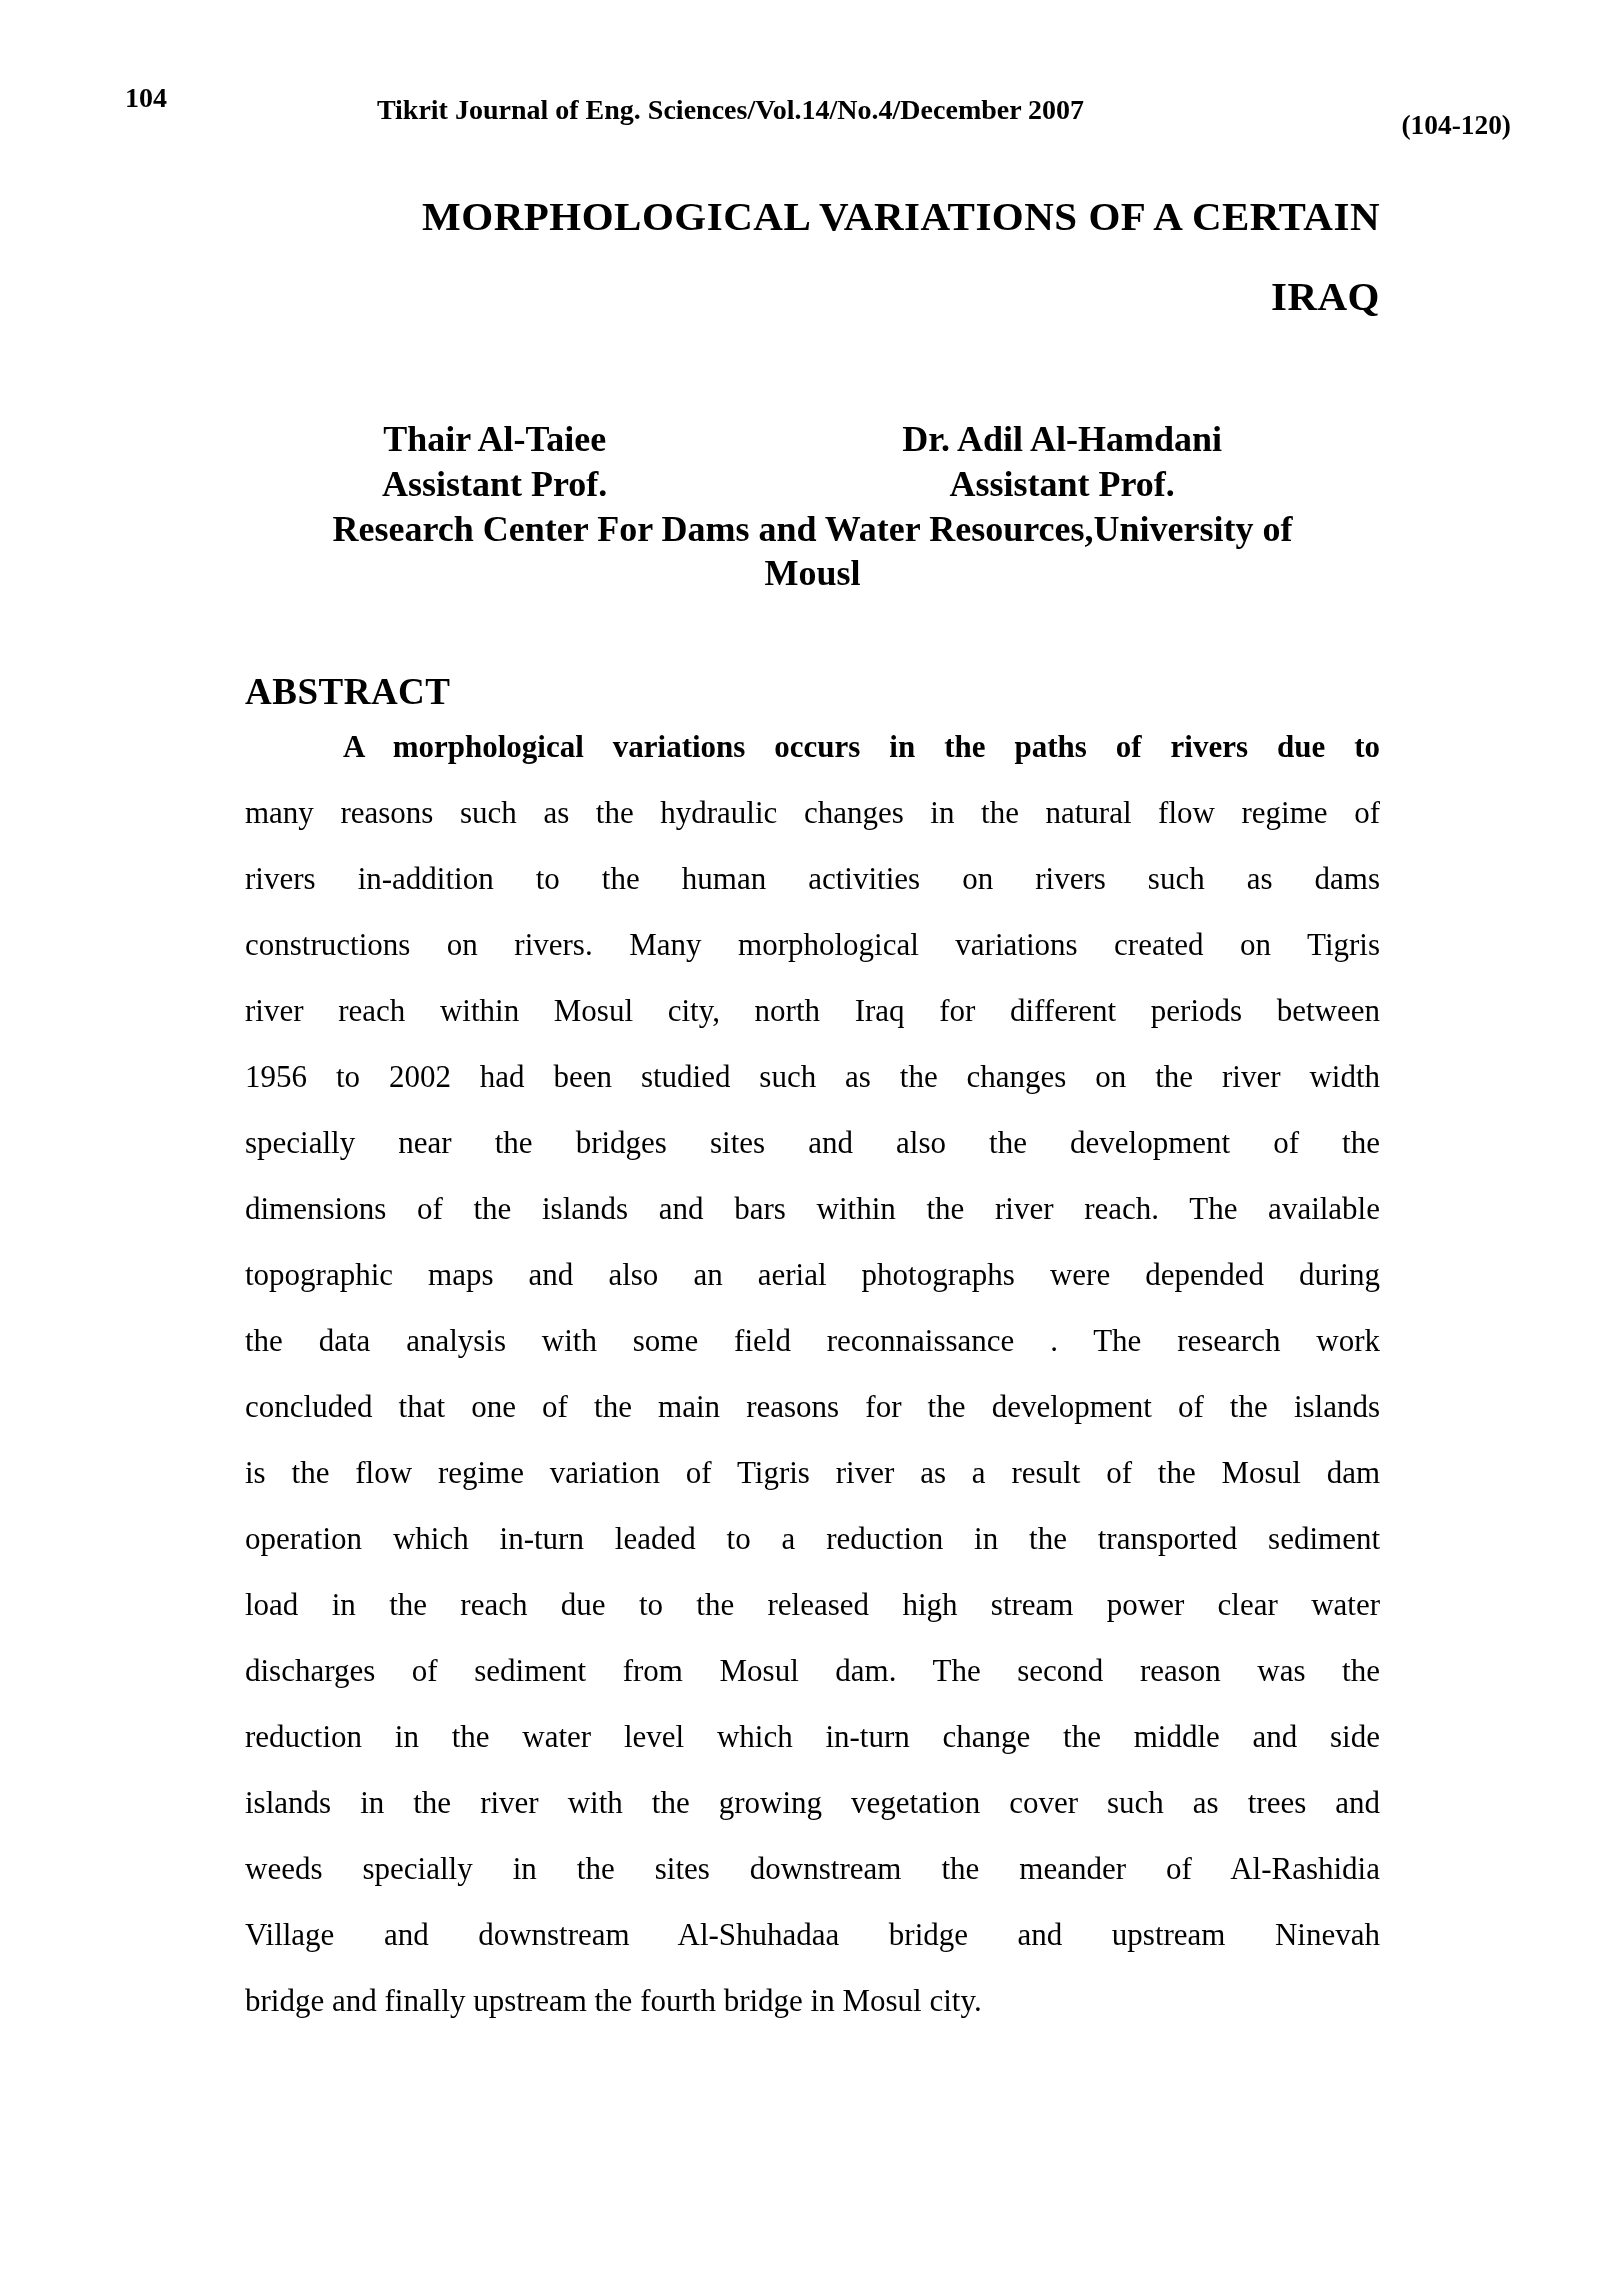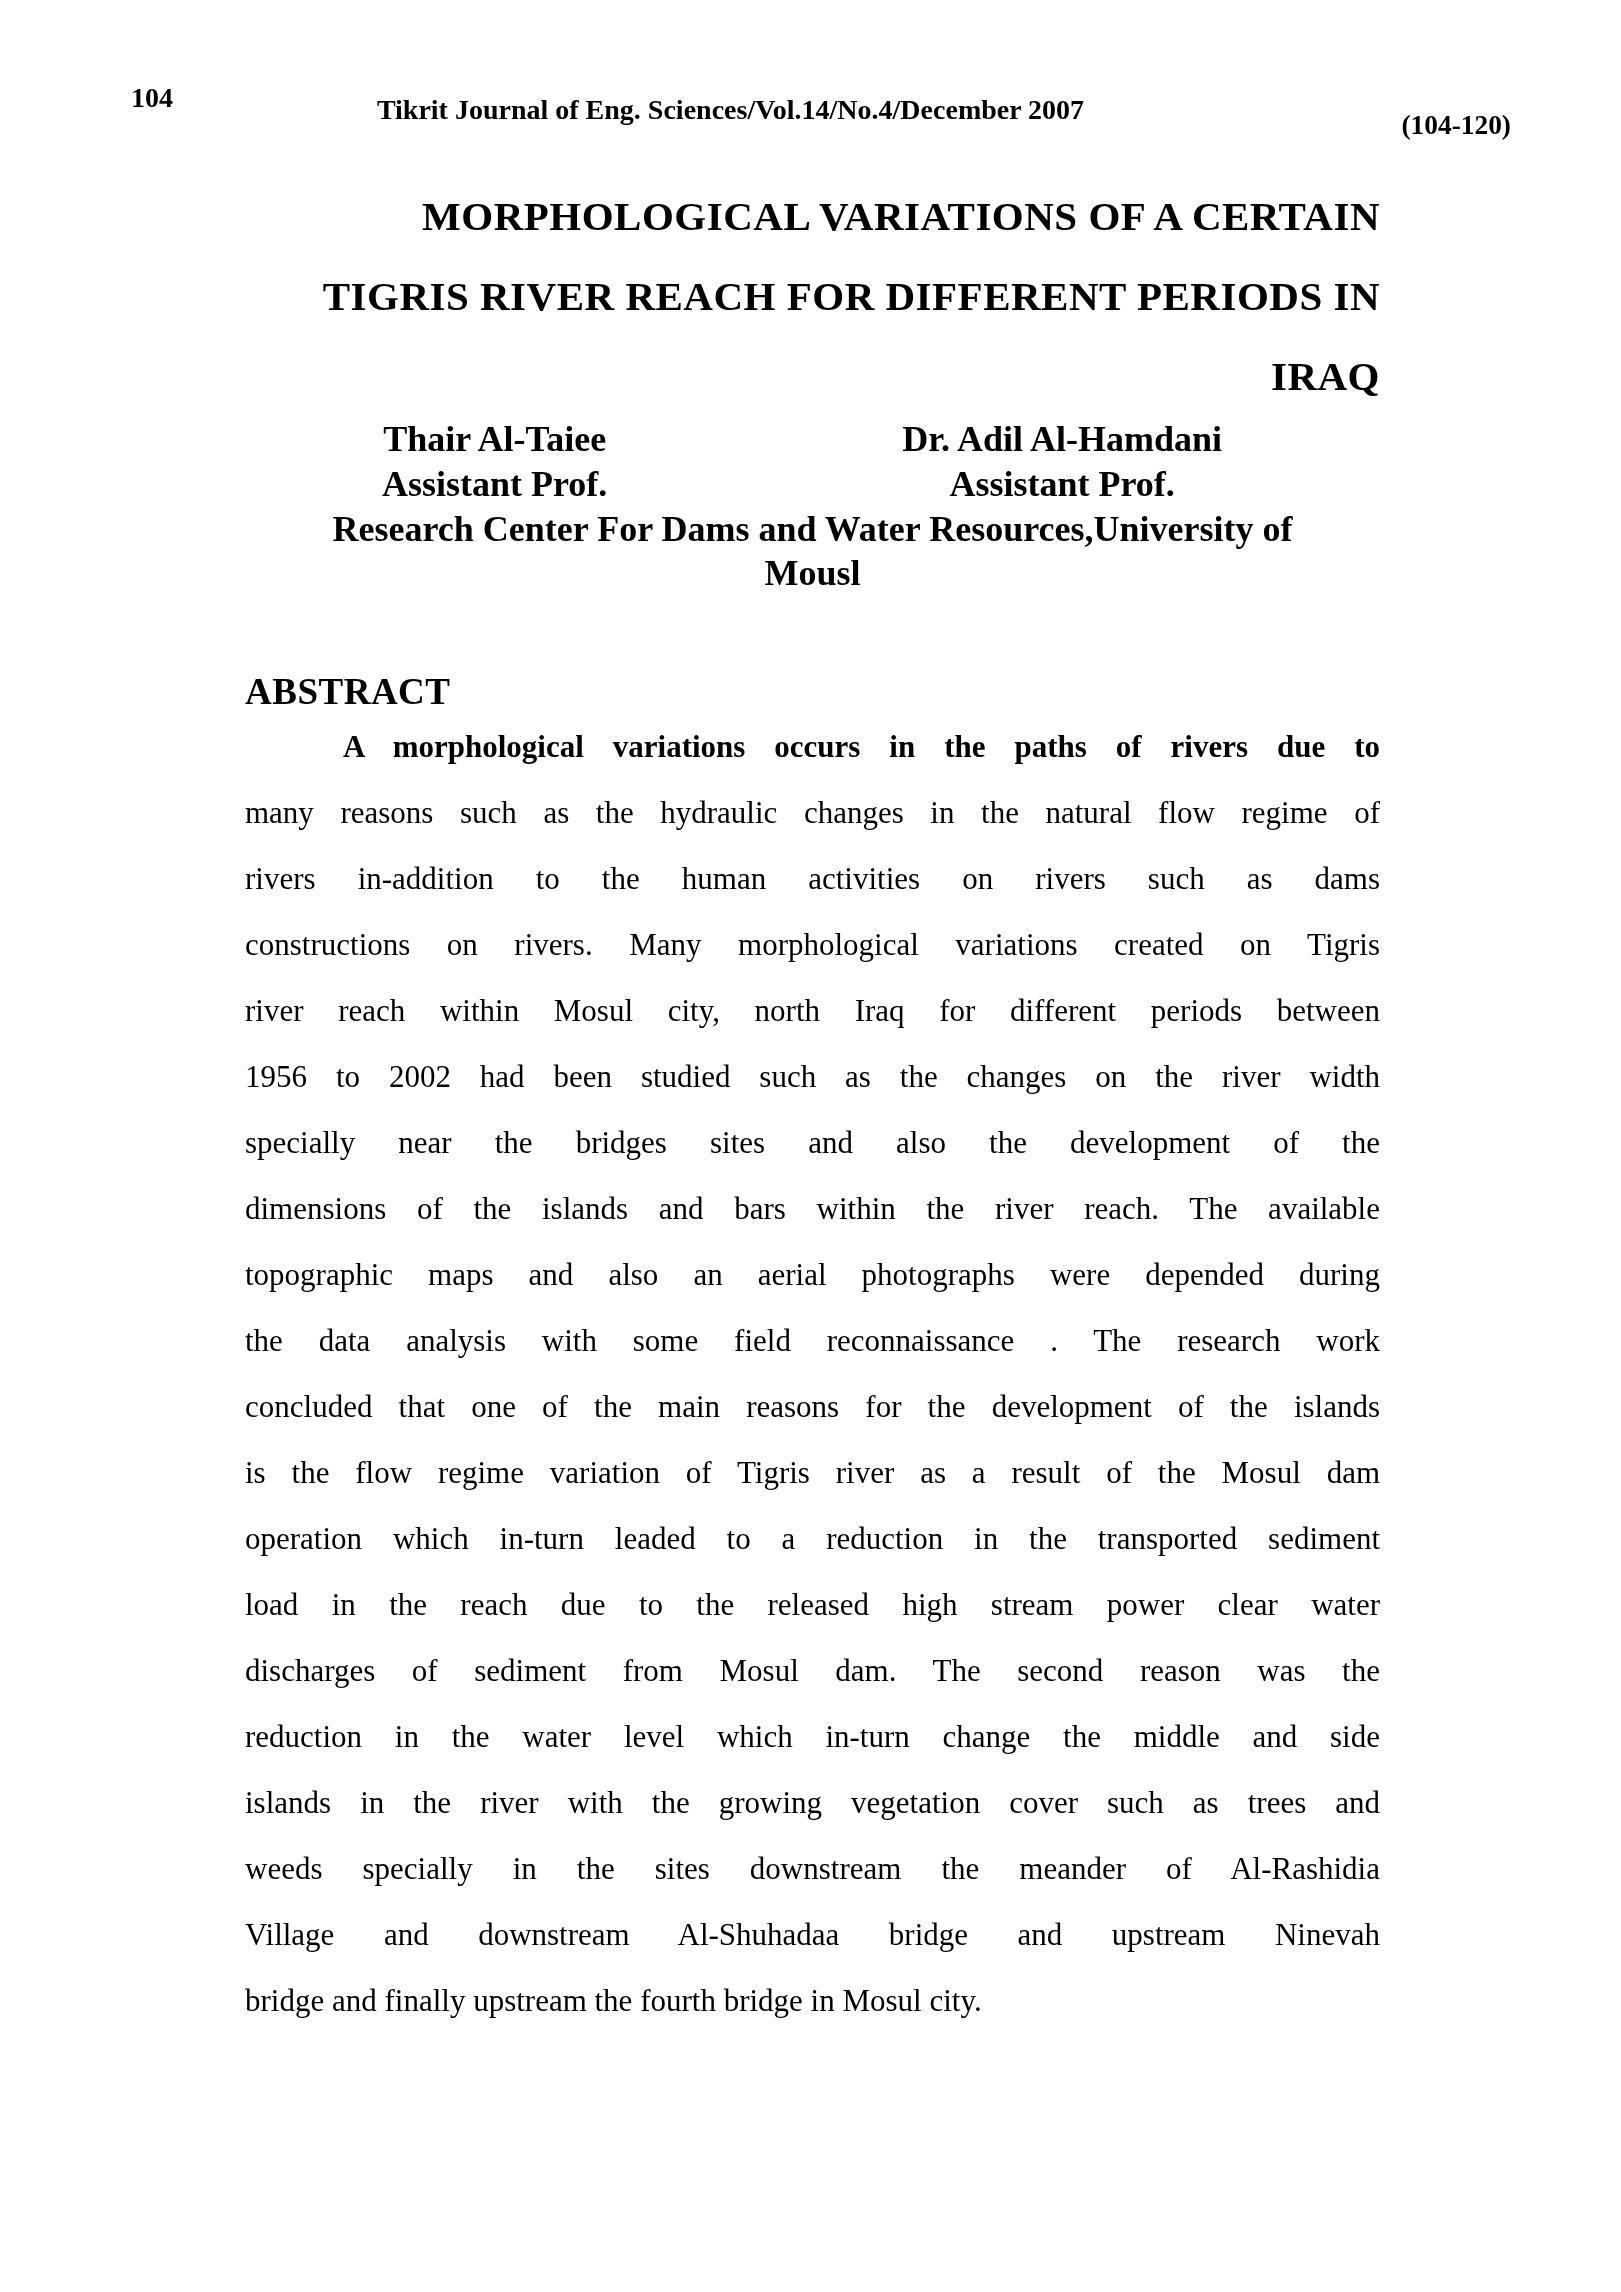--- a/index.html
+++ b/index.html
@@ -10,21 +10,21 @@
   body {
     position: relative;
     width: 1621px;
     height: 2293px;
     font-family: "Liberation Serif", serif;
     color: #000000;
     overflow: hidden;
   }
   .page-num {
     position: absolute;
-    left: 131px;
+    left: 125px;
     top: 82px;
     font-size: 28px;
     font-weight: bold;
   }
   .journal-header {
     position: absolute;
     left: 0;
     top: 94px;
     width: 1461px;
     text-align: center;
@@ -96,21 +96,20 @@
 </style>
 </head>
 <body>
 
 <div class="page-num">104</div>
 <div class="journal-header">Tikrit Journal of Eng. Sciences/Vol.14/No.4/December 2007</div>
 <div class="page-range">(104-120)</div>
 
 <div class="content title-block" style="position:absolute;">
   <div>MORPHOLOGICAL  VARIATIONS OF A CERTAIN</div>
-  <div>TIGRIS RIVER REACH FOR DIFFERENT PERIODS IN</div>
   <div>IRAQ</div>
 </div>
 
 <div class="content authors-block" style="position:absolute;">
   <div class="authors-row">
     <div class="author-col1">
       <div>Thair  Al-Taiee</div>
       <div>Assistant Prof.</div>
     </div>
     <div class="author-col2">

